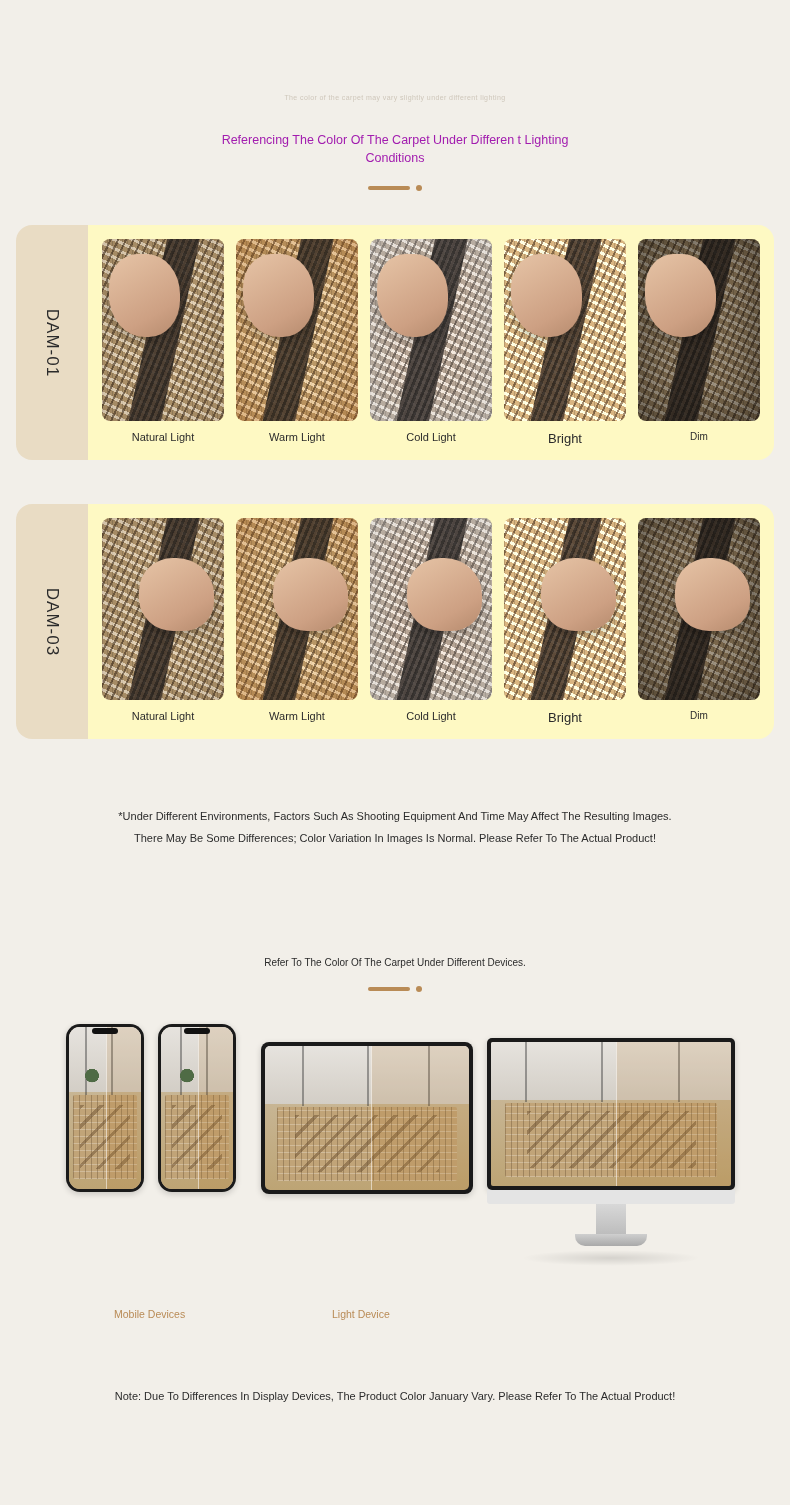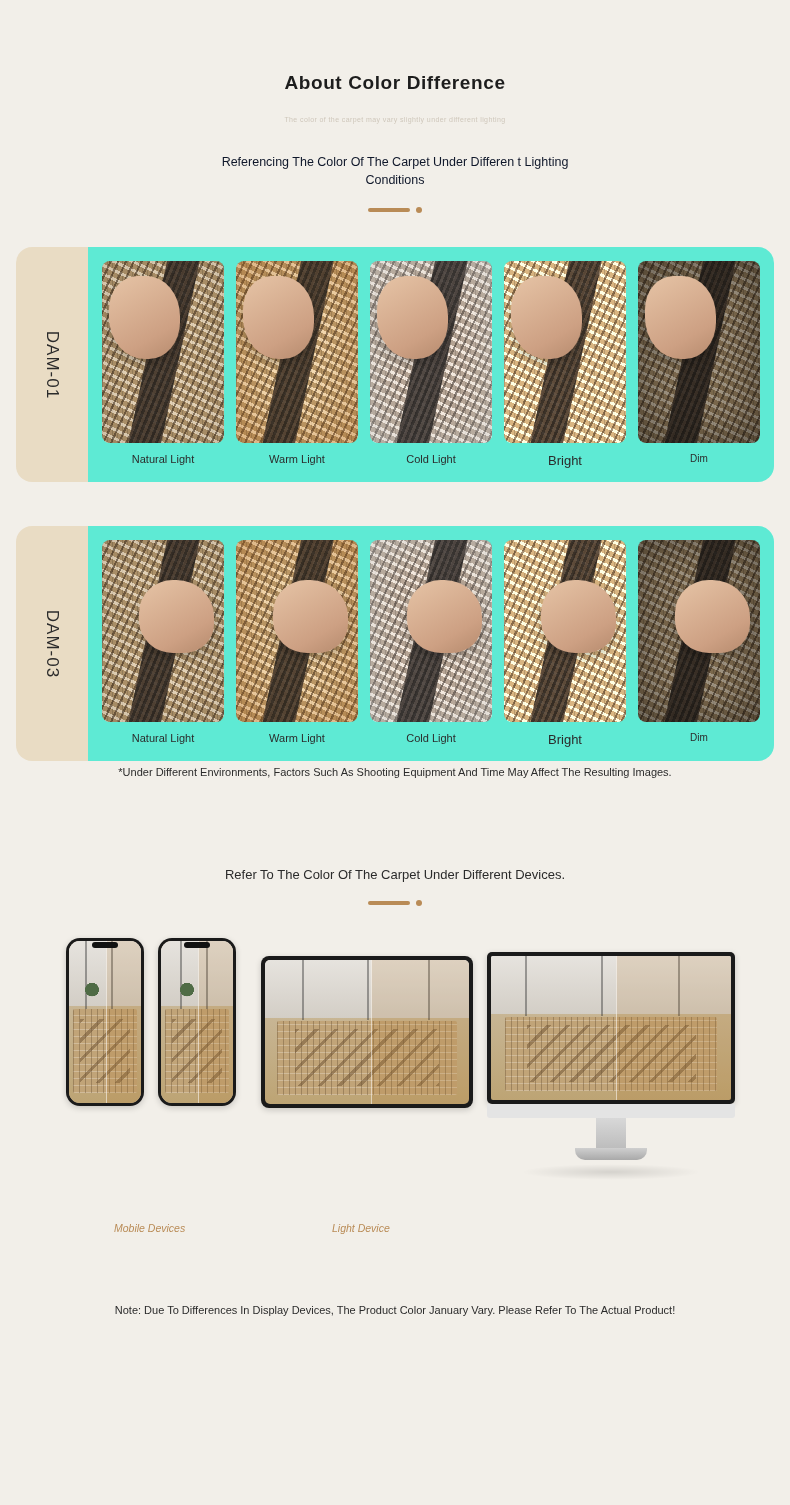--- a/index.html
+++ b/index.html
@@ -31,21 +31,21 @@
     margin-top: 22px;
     font-size: 7px;
     color: #cfc7bb;
     letter-spacing: 0.4px;
   }
   .header-desc {
     margin: 30px auto 0;
     width: 360px;
     font-size: 12.5px;
     line-height: 18px;
-    color: #0f172a;
+    color: #a21caf;
     text-align: center;
   }
 
   .divider {
     margin: 18px auto 0;
     width: 60px;
     display: flex;
     align-items: center;
     justify-content: center;
     gap: 6px;
@@ -81,21 +81,21 @@
   }
   .panel-tab span {
     transform: rotate(90deg);
     white-space: nowrap;
     font-size: 17px;
     letter-spacing: 1px;
     color: #2b2b2b;
   }
   .panel-body {
     flex: 1;
-    background: #5eead4;
+    background: #fef9c3;
     border-radius: 0 16px 16px 0;
     padding: 14px 14px 0 14px;
     display: flex;
     gap: 12px;
   }
   .light-cell {
     flex: 1;
     display: flex;
     flex-direction: column;
     align-items: center;
@@ -111,31 +111,32 @@
     margin-top: 10px;
     font-size: 11px;
     color: #2b2b2b;
     text-align: center;
   }
   .cap.big { font-size: 10px; }
   .cap.med { font-size: 13px; }
 
   
   .disclaimer {
+    margin-top: 66px;
     text-align: center;
     font-size: 11px;
     line-height: 22px;
     color: #2b2b2b;
   }
 
   
   .devices-heading {
-    margin-top: 84px;
+    margin-top: 108px;
     text-align: center;
-    font-size: 13px;
+    font-size: 10px;
     color: #2b2b2b;
   }
   .devices-stage {
     position: relative;
     margin-top: 32px;
     height: 280px;
   }
 
   
   .phone {
@@ -219,21 +220,20 @@
     width: 180px; height: 16px;
     margin: 4px auto 0;
     border-radius: 50%;
     background: radial-gradient(ellipse at center, rgba(0,0,0,.12), rgba(0,0,0,0) 70%);
   }
 
   .device-labels {
     position: relative;
     margin-top: 4px;
     height: 20px;
-    font-style: italic;
   }
   .device-label {
     position: absolute;
     font-size: 10.5px;
     color: #b98b56;
   }
   #label-mobile { left: 114px; }
   #label-tablet { left: 332px; }
 
   .note {
@@ -321,21 +321,20 @@
   }
   .room .halfwarm {
     position: absolute; top:0; bottom:0; left:52%; right:0;
     background: rgba(180,120,40,.16);
   }
 </style>
 </head>
 <body>
 
 <div class="header">
-  <div class="header-title">About Color Difference</div>
   <div class="header-sub-faint">The color of the carpet may vary slightly under different lighting</div>
   <div class="header-desc">Referencing The Color Of The Carpet Under Differen t Lighting Conditions</div>
   <div class="divider">
     <span class="bar"></span>
     <span class="dot"></span>
   </div>
 </div>
 
 <div class="panel panel-1">
   <div class="panel-tab">
@@ -430,20 +429,21 @@
         <div class="finger v2"></div>
       </div>
       <div class="cap big">Dim</div>
     </div>
 
   </div>
 </div>
 
 <div class="disclaimer">
   <div>*Under Different Environments, Factors Such As Shooting Equipment And Time May Affect The Resulting Images.</div>
+  <div>There May Be Some Differences; Color Variation In Images Is Normal. Please Refer To The Actual Product!</div>
 </div>
 
 <div class="devices-heading">Refer To The Color Of The Carpet Under Different Devices.</div>
 <div class="divider">
   <span class="bar"></span>
   <span class="dot"></span>
 </div>
 
 <div class="devices-stage">
 

